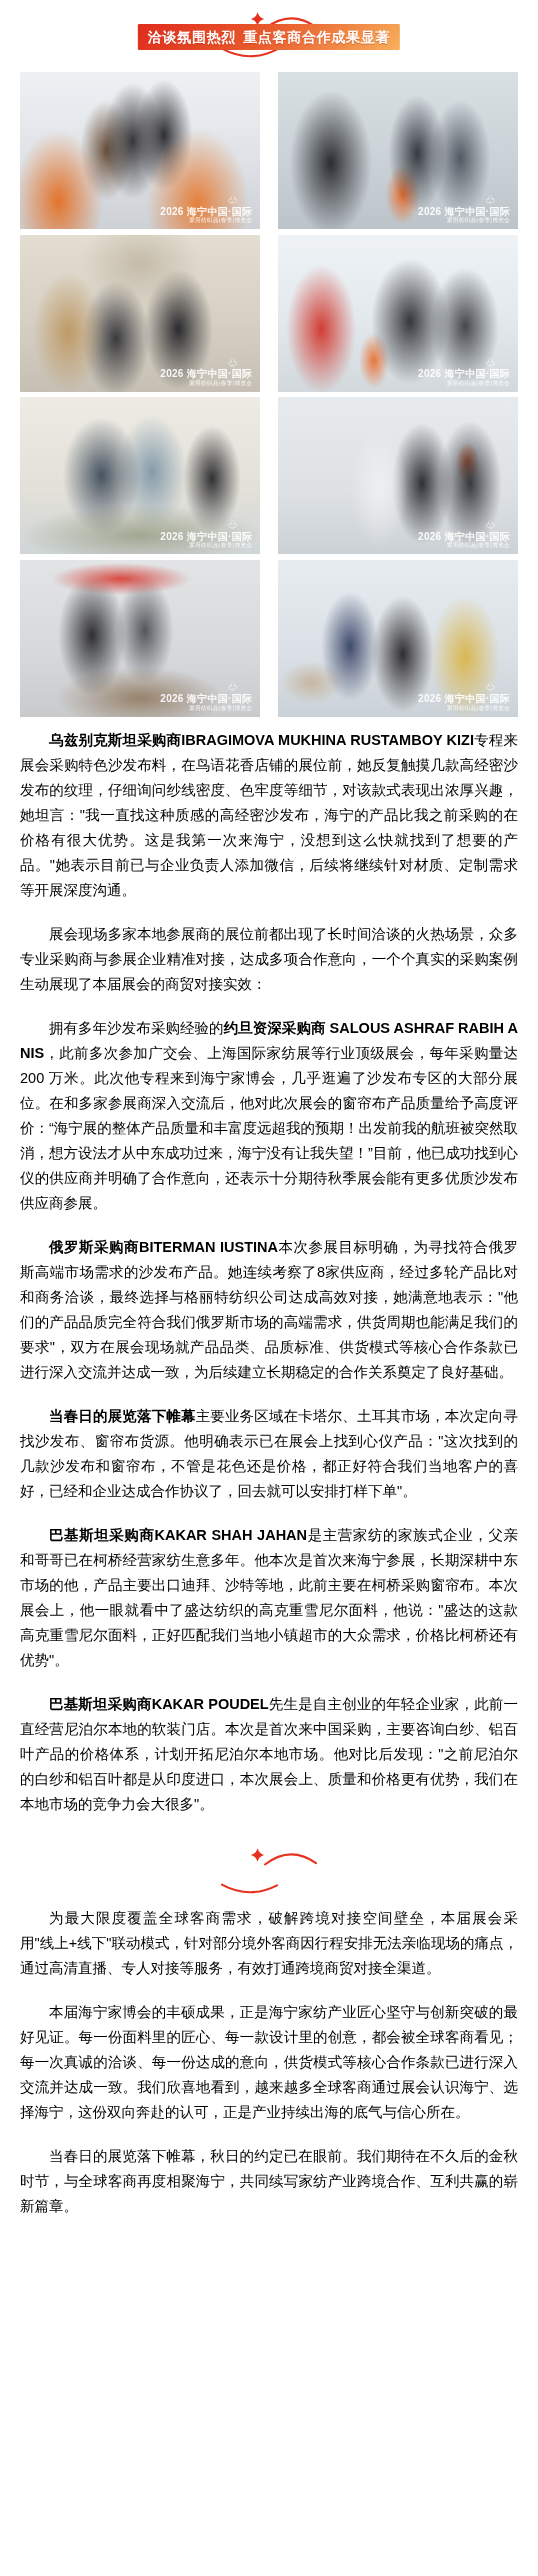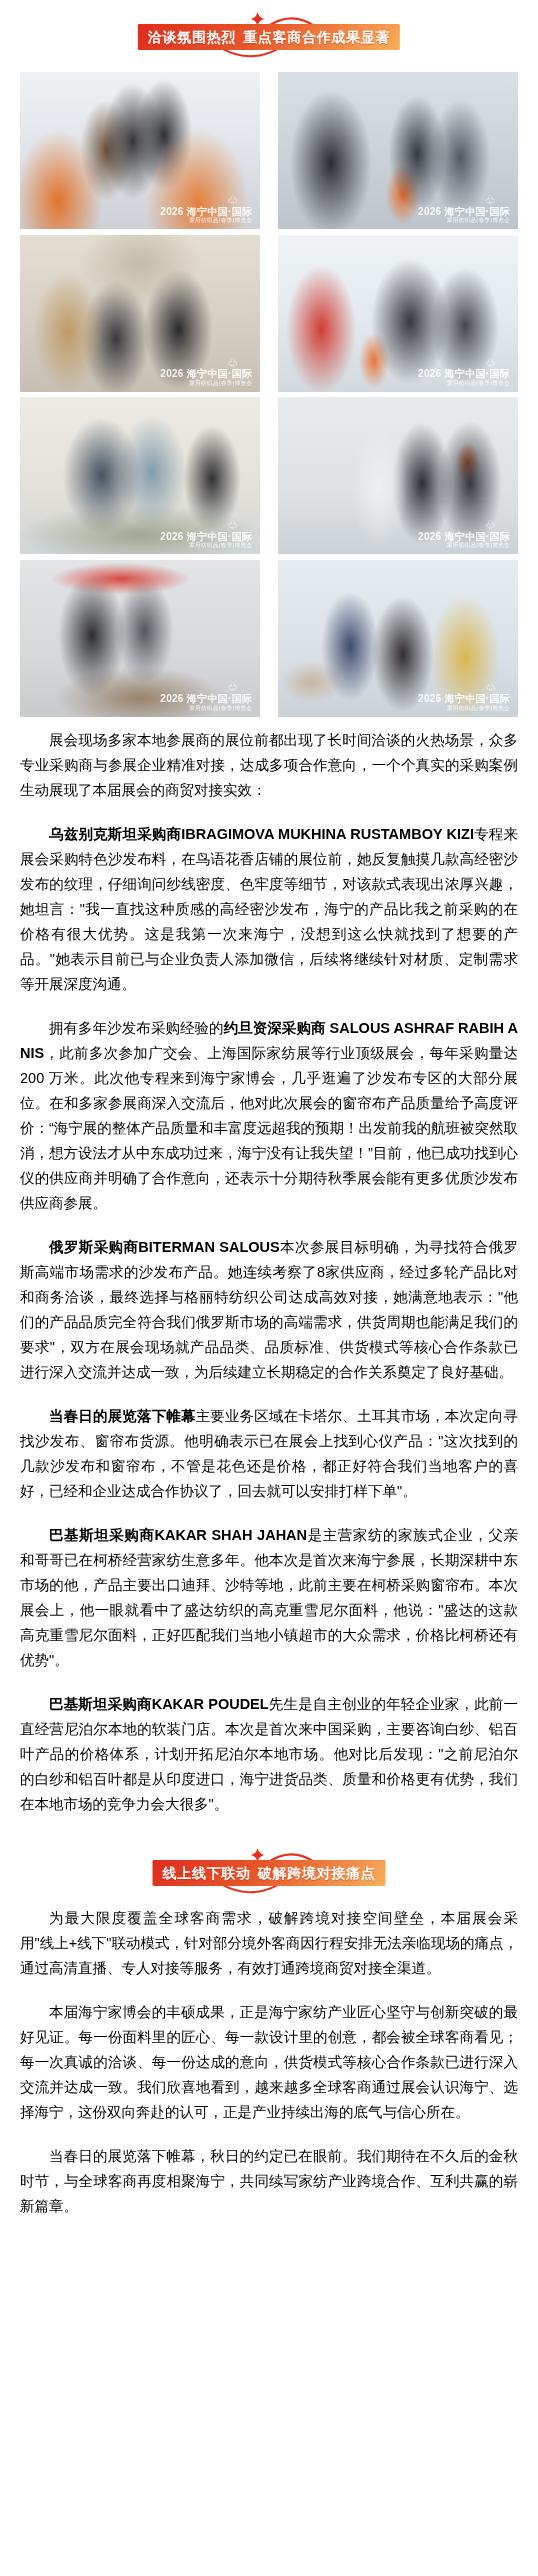--- a/index.html
+++ b/index.html
@@ -195,44 +195,43 @@
         <span class="logo">♧</span>
         <span class="l1">2026 海宁中国·国际</span>
         <span class="l2">家用纺织品(春季)博览会</span>
       </div>
     </div>
 
   </div>
 
   <div class="article article1">
 
+    <p class="para"><span></span><b class="buyer">乌兹别克斯坦采购商IBRAGIMOVA MUKHINA RUSTAMBOY KIZI</b><span>专程来展会采购特色沙发布料，在鸟语花香店铺的展位前，她反复触摸几款高经密沙发布的纹理，仔细询问纱线密度、色牢度等细节，对该款式表现出浓厚兴趣，她坦言："我一直找这种质感的高经密沙发布，海宁的产品比我之前采购的在价格有很大优势。这是我第一次来海宁，没想到这么快就找到了想要的产品。"她表示目前已与企业负责人添加微信，后续将继续针对材质、定制需求等开展深度沟通。</span></p>
+
     <p class="para"><span>展会现场多家本地参展商的展位前都出现了长时间洽谈的火热场景，众多专业采购商与参展企业精准对接，达成多项合作意向，一个个真实的采购案例生动展现了本届展会的商贸对接实效：</span><b class="buyer"></b><span></span></p>
 
-    <p class="para"><span></span><b class="buyer">乌兹别克斯坦采购商IBRAGIMOVA MUKHINA RUSTAMBOY KIZI</b><span>专程来展会采购特色沙发布料，在鸟语花香店铺的展位前，她反复触摸几款高经密沙发布的纹理，仔细询问纱线密度、色牢度等细节，对该款式表现出浓厚兴趣，她坦言："我一直找这种质感的高经密沙发布，海宁的产品比我之前采购的在价格有很大优势。这是我第一次来海宁，没想到这么快就找到了想要的产品。"她表示目前已与企业负责人添加微信，后续将继续针对材质、定制需求等开展深度沟通。</span></p>
-
     <p class="para"><span>拥有多年沙发布采购经验的</span><b class="buyer">约旦资深采购商 SALOUS ASHRAF RABIH ANIS</b><span>，此前多次参加广交会、上海国际家纺展等行业顶级展会，每年采购量达 200 万米。此次他专程来到海宁家博会，几乎逛遍了沙发布专区的大部分展位。在和多家参展商深入交流后，他对此次展会的窗帘布产品质量给予高度评价：“海宁展的整体产品质量和丰富度远超我的预期！出发前我的航班被突然取消，想方设法才从中东成功过来，海宁没有让我失望！”目前，他已成功找到心仪的供应商并明确了合作意向，还表示十分期待秋季展会能有更多优质沙发布供应商参展。</span></p>
 
-    <p class="para"><span></span><b class="buyer">俄罗斯采购商BITERMAN SALOUS</b><span>本次参展目标明确，为寻找符合俄罗斯高端市场需求的沙发布产品。她连续考察了8家供应商，经过多轮产品比对和商务洽谈，最终选择与格丽特纺织公司达成高效对接，她满意地表示："他们的产品品质完全符合我们俄罗斯市场的高端需求，供货周期也能满足我们的要求"，双方在展会现场就产品品类、品质标准、供货模式等核心合作条款已进行深入交流并达成一致，为后续建立长期稳定的合作关系奠定了良好基础。</span></p>
+    <p class="para"><span></span><b class="buyer">俄罗斯采购商BITERMAN IUSTINA</b><span>本次参展目标明确，为寻找符合俄罗斯高端市场需求的沙发布产品。她连续考察了8家供应商，经过多轮产品比对和商务洽谈，最终选择与格丽特纺织公司达成高效对接，她满意地表示："他们的产品品质完全符合我们俄罗斯市场的高端需求，供货周期也能满足我们的要求"，双方在展会现场就产品品类、品质标准、供货模式等核心合作条款已进行深入交流并达成一致，为后续建立长期稳定的合作关系奠定了良好基础。</span></p>
 
     <p class="para"><span></span><b class="buyer">当春日的展览落下帷幕</b><span>主要业务区域在卡塔尔、土耳其市场，本次定向寻找沙发布、窗帘布货源。他明确表示已在展会上找到心仪产品："这次找到的几款沙发布和窗帘布，不管是花色还是价格，都正好符合我们当地客户的喜好，已经和企业达成合作协议了，回去就可以安排打样下单"。</span></p>
 
 
     <p class="para"><span></span><b class="buyer">巴基斯坦采购商KAKAR SHAH JAHAN</b><span>是主营家纺的家族式企业，父亲和哥哥已在柯桥经营家纺生意多年。他本次是首次来海宁参展，长期深耕中东市场的他，产品主要出口迪拜、沙特等地，此前主要在柯桥采购窗帘布。本次展会上，他一眼就看中了盛达纺织的高克重雪尼尔面料，他说："盛达的这款高克重雪尼尔面料，正好匹配我们当地小镇超市的大众需求，价格比柯桥还有优势"。</span></p>
 
-    <p class="para"><span></span><b class="buyer">巴基斯坦采购商KAKAR POUDEL</b><span>先生是自主创业的年轻企业家，此前一直经营尼泊尔本地的软装门店。本次是首次来中国采购，主要咨询白纱、铝百叶产品的价格体系，计划开拓尼泊尔本地市场。他对比后发现："之前尼泊尔的白纱和铝百叶都是从印度进口，海宁进货品类、质量和价格更有优势，我们在本地市场的竞争力会大很多"。</span></p>
+    <p class="para"><span></span><b class="buyer">巴基斯坦采购商KAKAR POUDEL</b><span>先生是自主创业的年轻企业家，此前一直经营尼泊尔本地的软装门店。本次是首次来中国采购，主要咨询白纱、铝百叶产品的价格体系，计划开拓尼泊尔本地市场。他对比后发现："之前尼泊尔的白纱和铝百叶都是从印度进口，本次展会上、质量和价格更有优势，我们在本地市场的竞争力会大很多"。</span></p>
 
   </div>
 
   <div class="banner-zone zone2">
     <svg class="deco" viewBox="0 0 800 96" aria-hidden="true">
       <path class="arc" d="M394,42 Q432,13 470,40"></path>
       <path class="arc" d="M330,72 Q371,94 412,73"></path>
       <path class="spark" d="M383,18 C385.5,24.5 386.5,25.5 393,28 C386.5,30.5 385.5,31.5 383,38 C380.5,31.5 379.5,30.5 373,28 C379.5,25.5 380.5,24.5 383,18 Z"></path>
     </svg>
-    <div class="banner">线上线下联动 破解跨境对接痛点</div>
   </div>
 
   <div class="article article2">
 
     <p class="para"><span>为最大限度覆盖全球客商需求，破解跨境对接空间壁垒，本届展会采用"线上+线下"联动模式，针对部分境外客商因行程安排无法亲临现场的痛点，通过高清直播、专人对接等服务，有效打通跨境商贸对接全渠道。</span></p>
 
 
     <p class="para"><span>本届海宁家博会的丰硕成果，正是海宁家纺产业匠心坚守与创新突破的最好见证。每一份面料里的匠心、每一款设计里的创意，都会被全球客商看见；每一次真诚的洽谈、每一份达成的意向，供货模式等核心合作条款已进行深入交流并达成一致。我们欣喜地看到，越来越多全球客商通过展会认识海宁、选择海宁，这份双向奔赴的认可，正是产业持续出海的底气与信心所在。</span></p>
 
     <p class="para"><span>当春日的展览落下帷幕，秋日的约定已在眼前。我们期待在不久后的金秋时节，与全球客商再度相聚海宁，共同续写家纺产业跨境合作、互利共赢的崭新篇章。</span></p>

